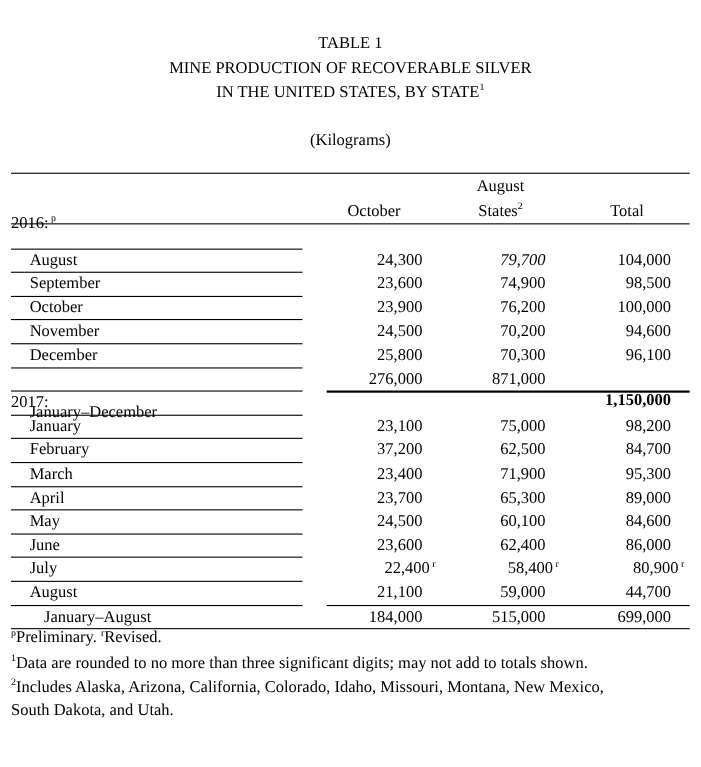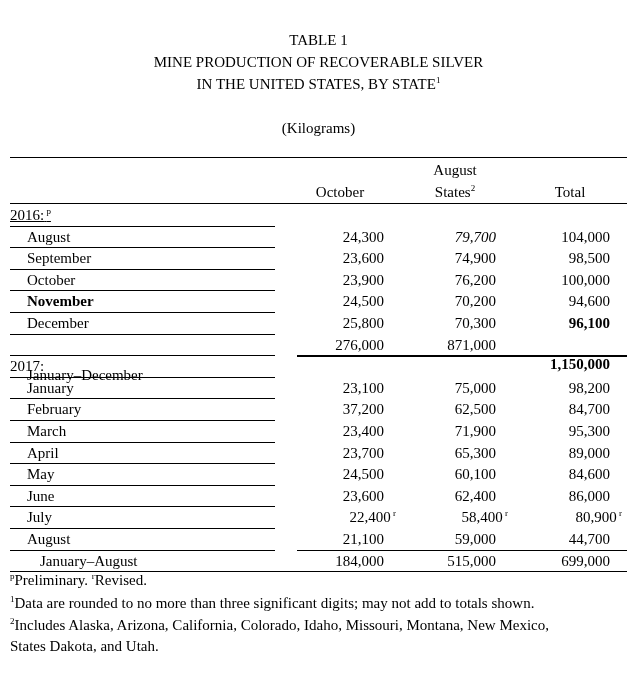--- a/index.html
+++ b/index.html
@@ -24,21 +24,21 @@
 <div class="hline" style="top:157px; left:10px; width:617px;"></div>
 <div class="hline" style="top:203px; left:10px; width:617px;"></div>
 
 <div class="hdr" style="top:183px; left:300px; width:80px;">October</div>
 <div class="hdr" style="top:161px; left:415px; width:80px;">August</div>
 <div class="hdr" style="top:183px; left:415px; width:80px;"><span>States</span><sup>2</sup></div>
 <div class="hdr" style="top:183px; left:530px; width:80px;">Total</div>
 
 <div id="rows">
     <div>
-      <div class="cell" style="top: 206px; left: 10px; text-decoration: underline;"><span>2016:</span><sup> <span>p</span></sup></div>
+      <div class="cell" style="top: 194px; left: 10px;"><span>2016:</span><sup> <span>p</span></sup></div>
       <div class="hline" style="top: 225.6px; left: 10px; width: 265px;"></div>
     </div>
     <div>
       <div class="cell" style="top: 227.6px; left: 27px;"><span>August</span></div>
       <div class="cell num" style="top: 227.6px; left: 274px; width: 110px;"><span>24,300</span></div>
       <div class="cell num" style="top: 227.6px; left: 386px; width: 110px; font-style: italic;"><span>79,700</span></div>
       <div class="cell num" style="top: 227.6px; left: 500px; width: 110px;"><span>104,000</span></div>
       <div class="hline" style="top: 247.2px; left: 10px; width: 265px;"></div>
     </div>
     <div>
@@ -49,31 +49,31 @@
       <div class="hline" style="top: 268.8px; left: 10px; width: 265px;"></div>
     </div>
     <div>
       <div class="cell" style="top: 270.8px; left: 27px;"><span>October</span></div>
       <div class="cell num" style="top: 270.8px; left: 274px; width: 110px;"><span>23,900</span></div>
       <div class="cell num" style="top: 270.8px; left: 386px; width: 110px;"><span>76,200</span></div>
       <div class="cell num" style="top: 270.8px; left: 500px; width: 110px;"><span>100,000</span></div>
       <div class="hline" style="top: 290.4px; left: 10px; width: 265px;"></div>
     </div>
     <div>
-      <div class="cell" style="top: 292.4px; left: 27px; font-weight: bold;"><span>November</span></div>
+      <div class="cell" style="top: 292.4px; left: 27px;"><span>November</span></div>
       <div class="cell num" style="top: 292.4px; left: 274px; width: 110px;"><span>24,500</span></div>
       <div class="cell num" style="top: 292.4px; left: 386px; width: 110px;"><span>70,200</span></div>
       <div class="cell num" style="top: 292.4px; left: 500px; width: 110px;"><span>94,600</span></div>
       <div class="hline" style="top: 312px; left: 10px; width: 265px;"></div>
     </div>
     <div>
       <div class="cell" style="top: 314px; left: 27px;"><span>December</span></div>
       <div class="cell num" style="top: 314px; left: 274px; width: 110px;"><span>25,800</span></div>
       <div class="cell num" style="top: 314px; left: 386px; width: 110px;"><span>70,300</span></div>
-      <div class="cell num" style="top: 314px; left: 500px; width: 110px; font-weight: bold;"><span>96,100</span></div>
+      <div class="cell num" style="top: 314px; left: 500px; width: 110px;"><span>96,100</span></div>
       <div class="hline" style="top: 333.6px; left: 10px; width: 265px;"></div>
     </div>
     <div>
       <div class="cell" style="top: 335.6px; left: 27px; margin-top: 30px;"><span>January–December</span></div>
       <div class="cell num" style="top: 335.6px; left: 274px; width: 110px;"><span>276,000</span></div>
       <div class="cell num" style="top: 335.6px; left: 386px; width: 110px;"><span>871,000</span></div>
       <div class="cell num" style="top: 355px; left: 500px; width: 110px; font-weight: bold;"><span>1,150,000</span></div>
       <div class="hline" style="top: 355.2px; left: 10px; width: 265px;"></div>
       <div class="hline" style="top: 355.2px; left: 297px; width: 330px; height: 2px;"></div>
     </div>
@@ -143,13 +143,13 @@
       <div class="cell num" style="top: 551.6px; left: 274px; width: 110px;"><span>184,000</span></div>
       <div class="cell num" style="top: 551.6px; left: 386px; width: 110px;"><span>515,000</span></div>
       <div class="cell num" style="top: 551.6px; left: 500px; width: 110px;"><span>699,000</span></div>
       <div class="hline" style="top: 571.2px; left: 10px; width: 617px;"></div>
     </div>
   </div>
 
 <div class="foot" style="top:571px;"><sup>p</sup><span>Preliminary. </span><sup>r</sup><span>Revised.</span></div>
 <div class="foot" style="top:594px;"><sup>1</sup><span>Data are rounded to no more than three significant digits; may not add to totals shown.</span></div>
 <div class="foot" style="top:616px;"><sup>2</sup><span>Includes Alaska, Arizona, California, Colorado, Idaho, Missouri, Montana, New Mexico,</span></div>
-<div class="foot" style="top:637px;">States Dakota, and Utah.</div>
+<div class="foot" style="top:637px;">South Dakota, and Utah.</div>
 
 </body></html>

